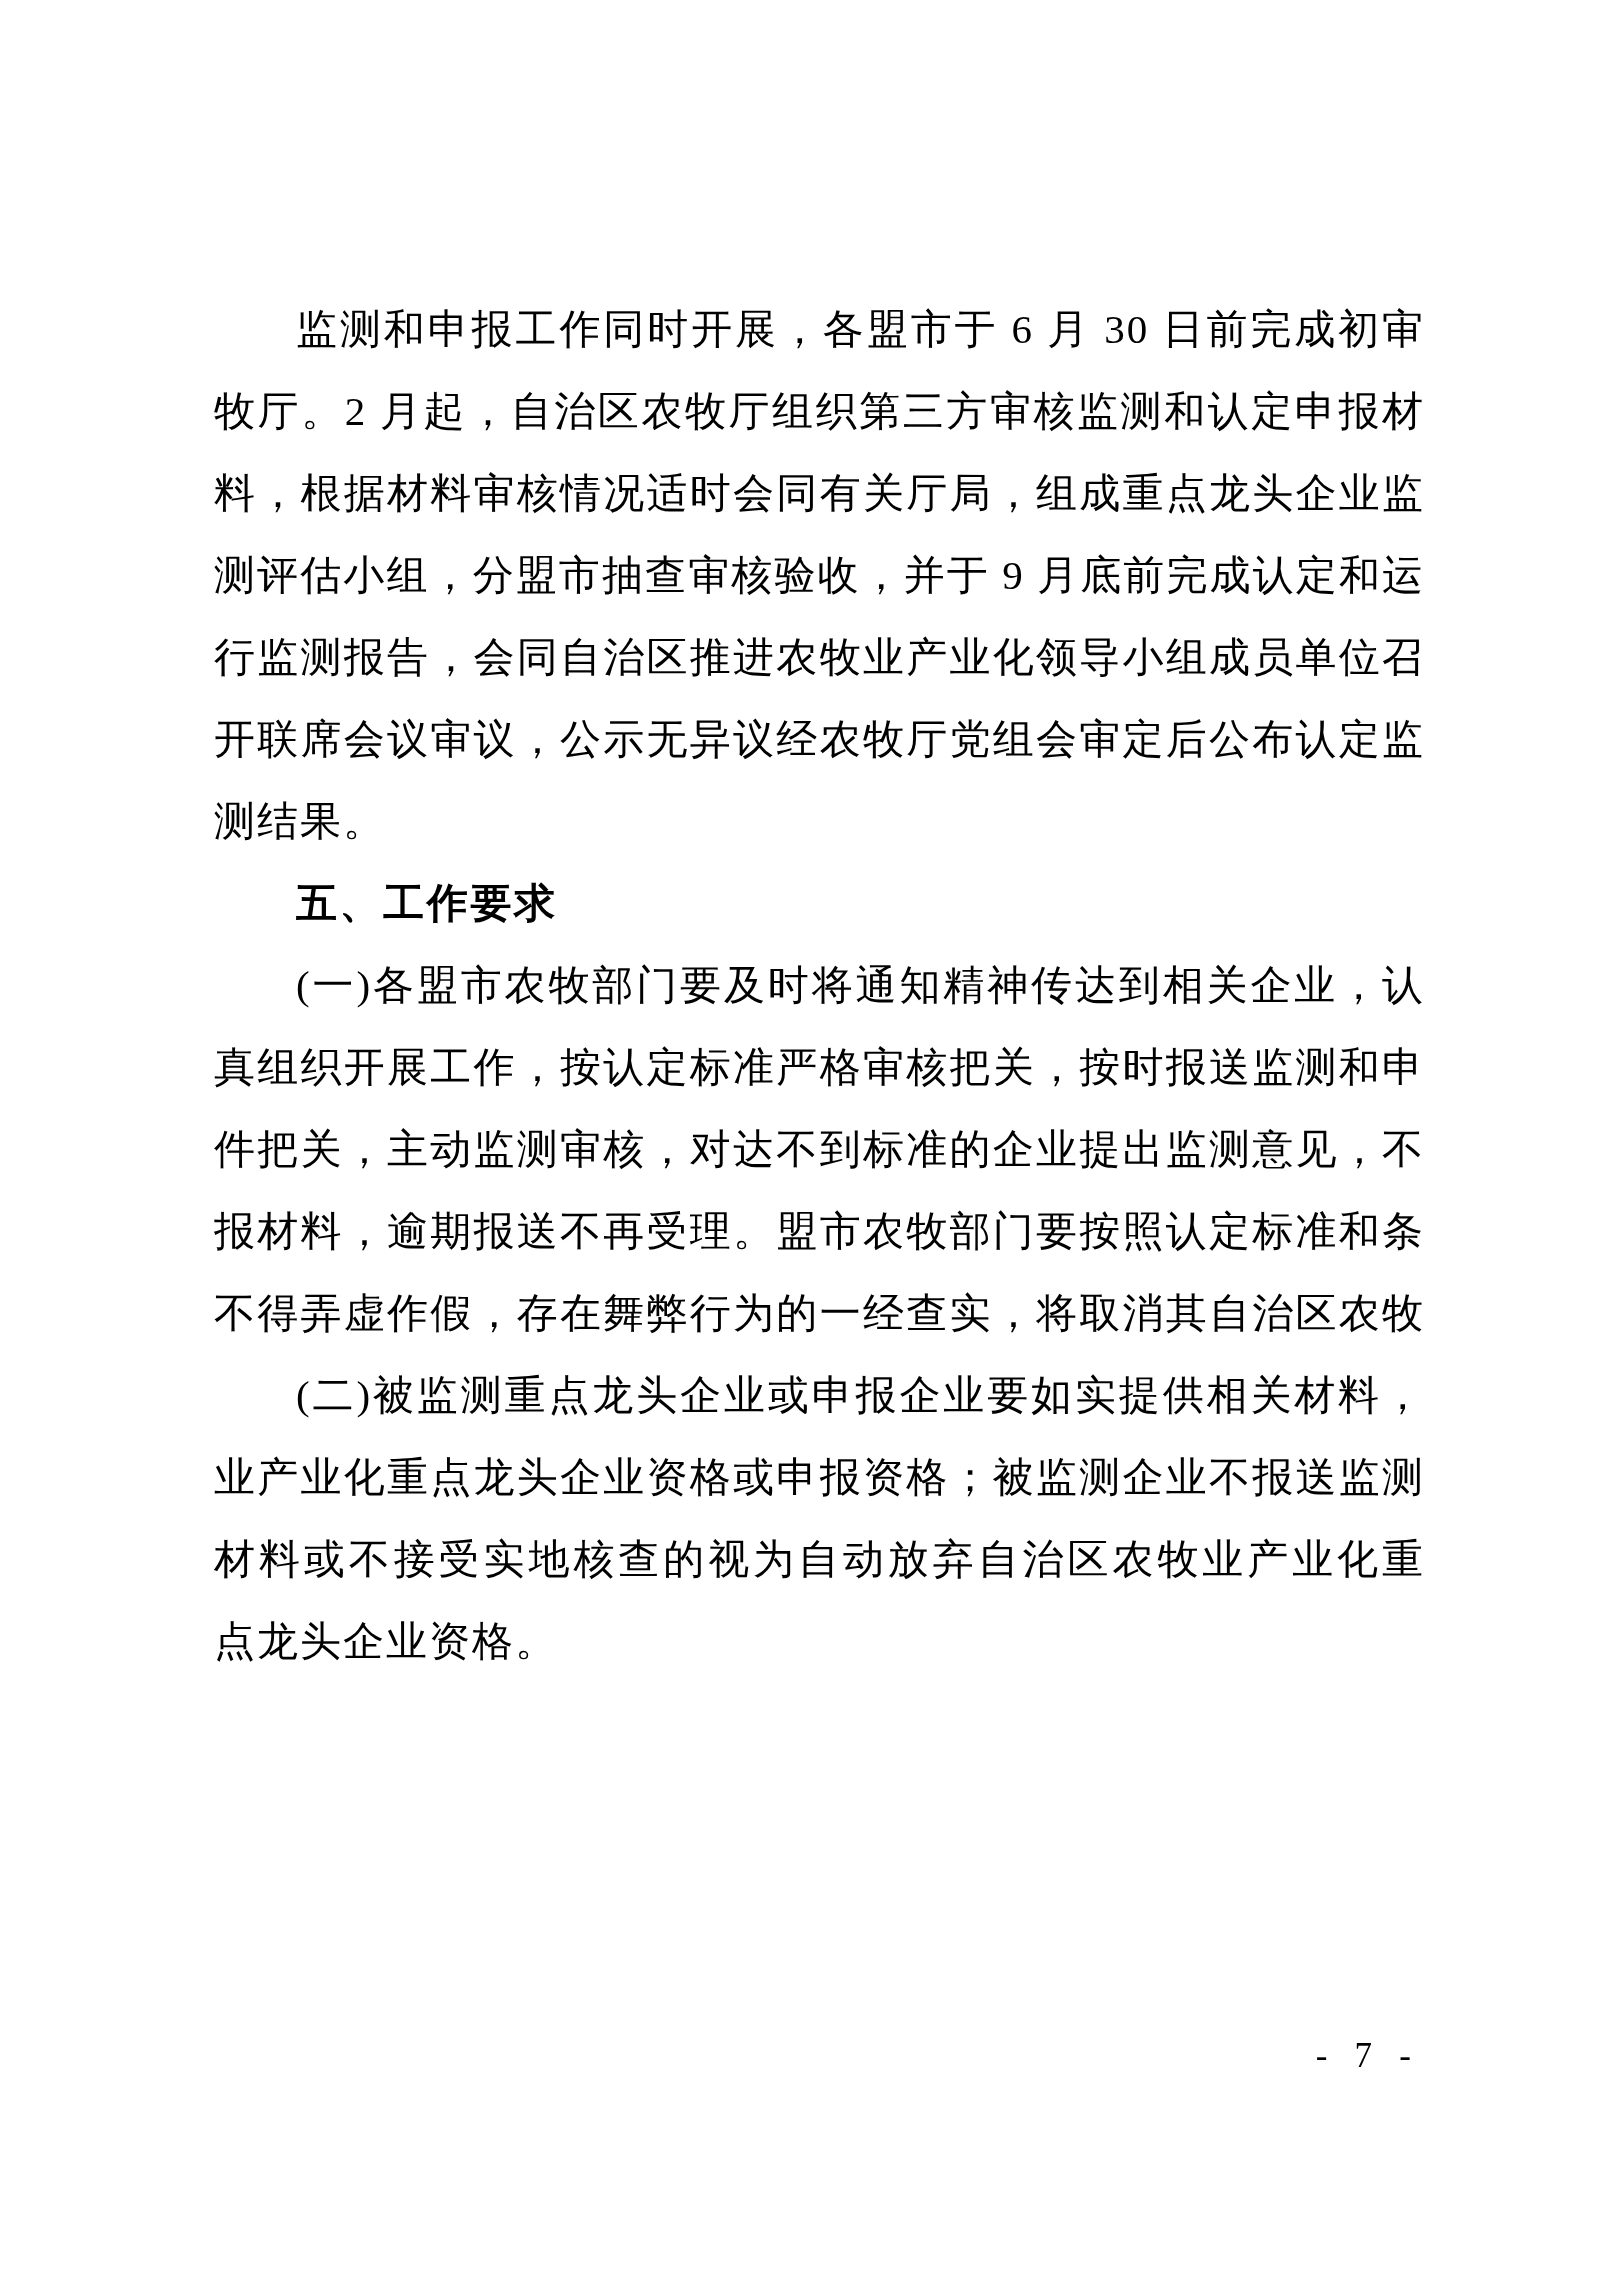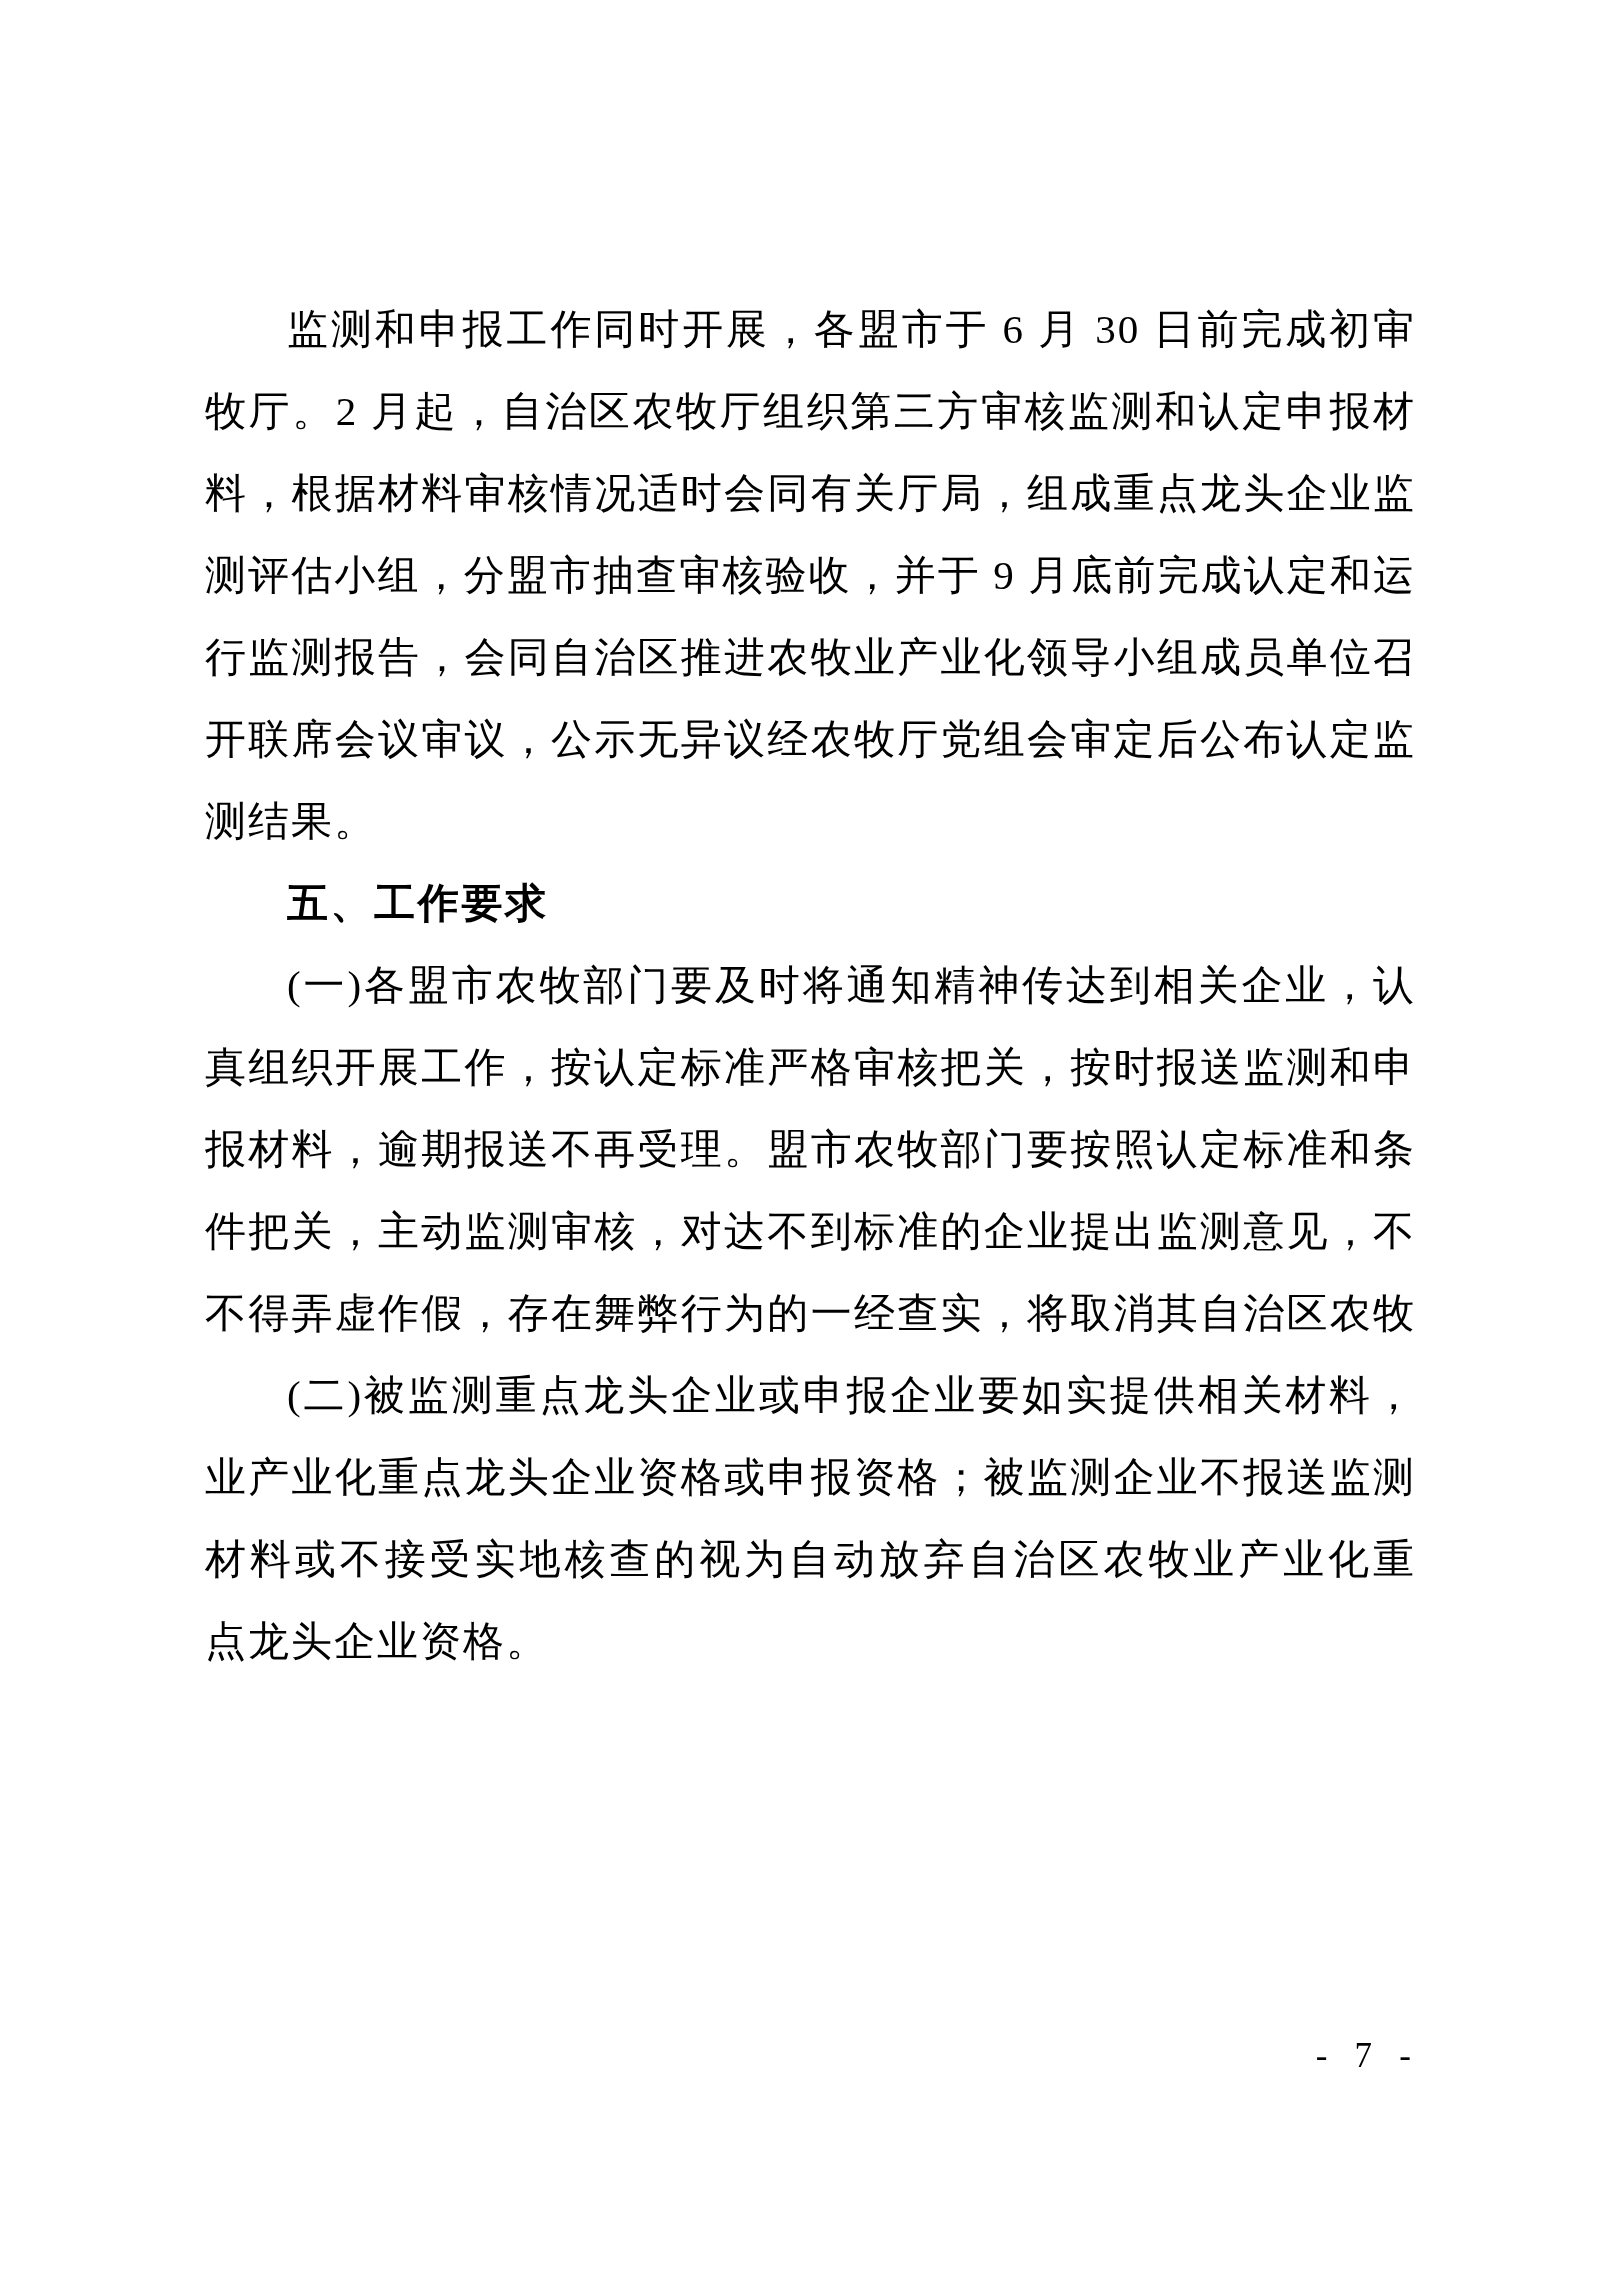--- a/index.html
+++ b/index.html
@@ -7,21 +7,21 @@
     position: relative;
     width: 1623px;
     height: 2295px;
     background: #ffffff;
     overflow: hidden;
     font-family: "Liberation Serif", "DejaVu Serif", serif;
     color: #000000;
   }
   .doc {
     position: absolute;
-    left: 205px;
+    left: 214px;
     top: 288px;
     width: 1211px;
     font-size: 41px;
     line-height: 82px;
     font-weight: 400;
   }
   .para { margin: 0; padding: 0; }
   .line {
     text-align: justify;
     text-align-last: justify;
@@ -62,22 +62,22 @@
         <div class="line">料，根据材料审核情况适时会同有关厅局，组成重点龙头企业监</div>
         <div class="line">测评估小组，分盟市抽查审核验收，并于 9 月底前完成认定和运</div>
         <div class="line">行监测报告，会同自治区推进农牧业产业化领导小组成员单位召</div>
         <div class="line">开联席会议审议，公示无异议经农牧厅党组会审定后公布认定监</div>
         <div class="line last">测结果。</div>
       </div>
       <div class="heading">五、工作要求</div>
       <div class="para">
         <div class="line indent">(一)各盟市农牧部门要及时将通知精神传达到相关企业，认</div>
         <div class="line">真组织开展工作，按认定标准严格审核把关，按时报送监测和申</div>
+        <div class="line">件把关，主动监测审核，对达不到标准的企业提出监测意见，不</div>
         <div class="line">报材料，逾期报送不再受理。盟市农牧部门要按照认定标准和条</div>
-        <div class="line">件把关，主动监测审核，对达不到标准的企业提出监测意见，不</div>
       </div>
       <div class="para">
         <div class="line">不得弄虚作假，存在舞弊行为的一经查实，将取消其自治区农牧</div>
         <div class="line indent">(二)被监测重点龙头企业或申报企业要如实提供相关材料，</div>
         <div class="line">业产业化重点龙头企业资格或申报资格；被监测企业不报送监测</div>
         <div class="line">材料或不接受实地核查的视为自动放弃自治区农牧业产业化重</div>
         <div class="line last">点龙头企业资格。</div>
       </div>
       <div class="para">
       </div>

